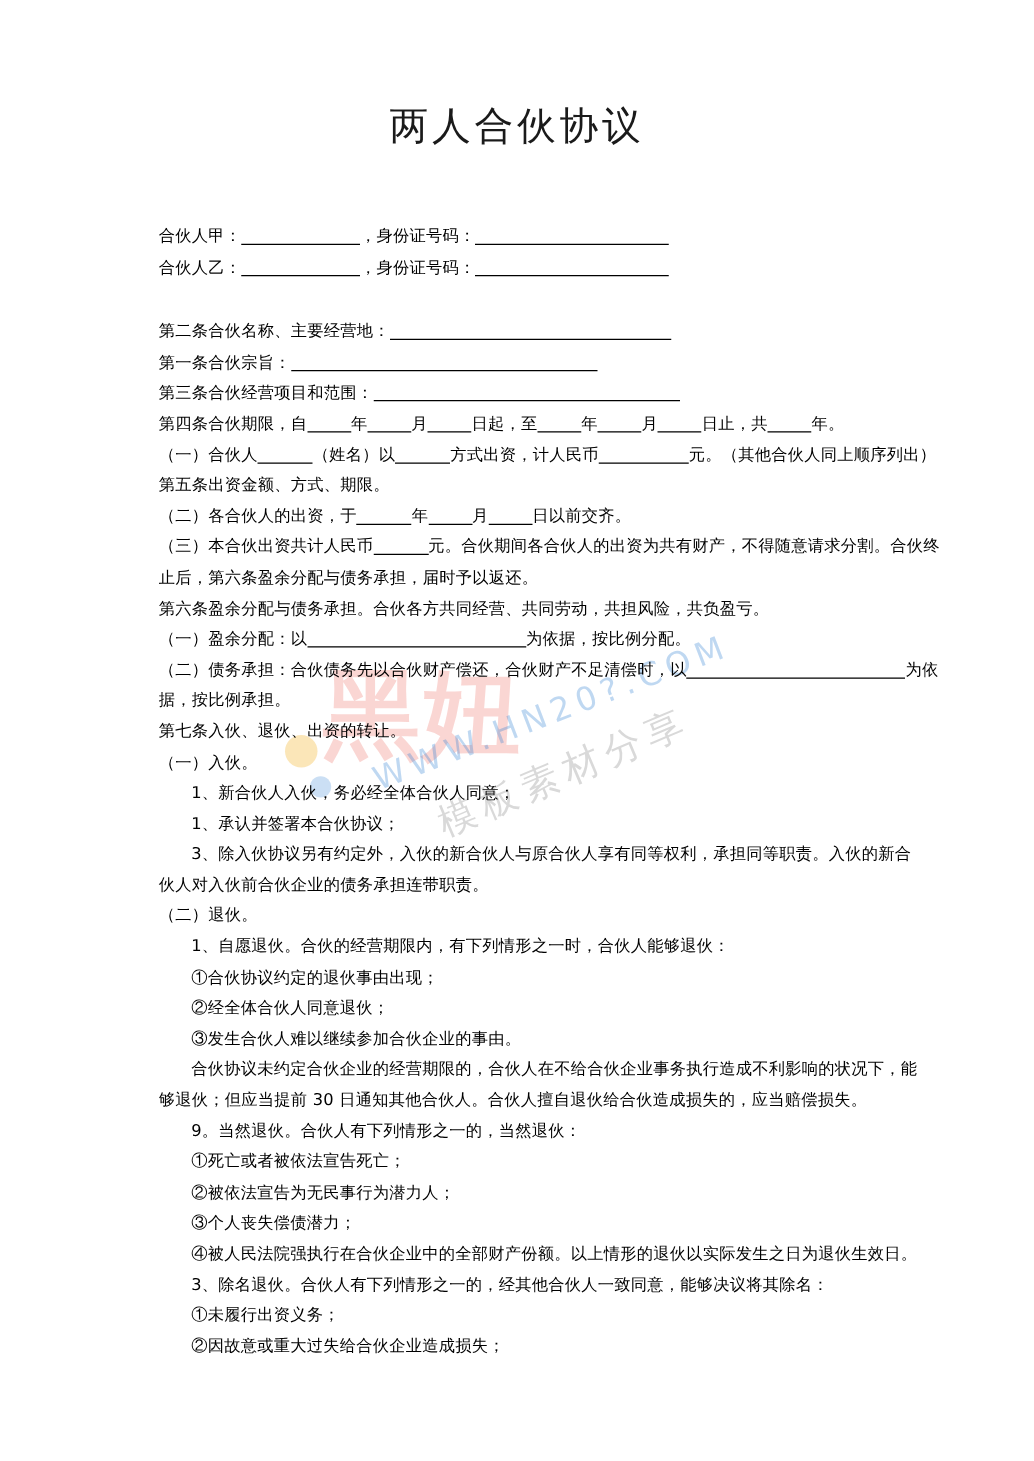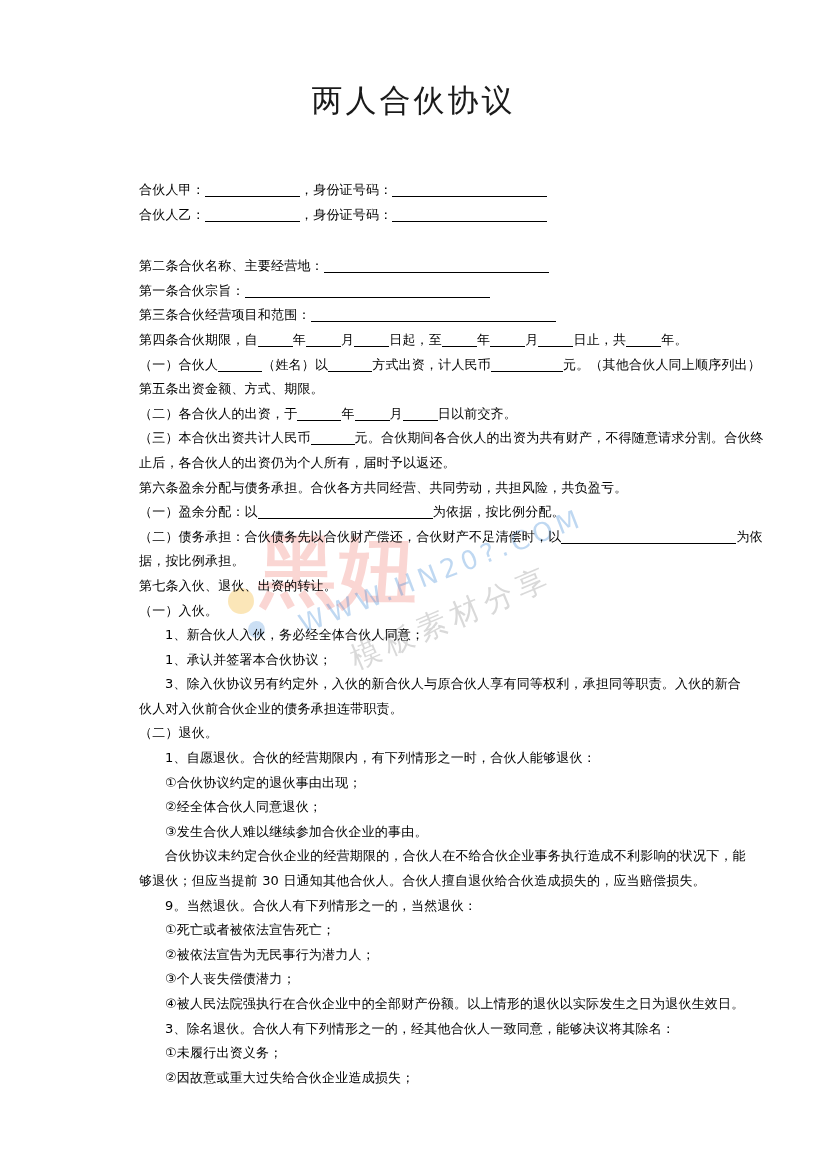--- a/index.html
+++ b/index.html
@@ -99,32 +99,31 @@
     font-size: 31px;
     letter-spacing: 3px;
     color: #1a1a1a;
     font-family: "DejaVu Sans", sans-serif;
   }
   .body-block {
     position: absolute;
     left: 127px;
     top: 178px;
     width: 580px;
-    margin-left: 12px;
   }
   .ln {
     font-size: 13px;
     line-height: 24.6px;
     color: #000000;
     white-space: nowrap;
     letter-spacing: 0.2px;
   }
   .gap-md { height: 27px; }
   .ind1 { padding-left: 26px; }
-  .ind2 { padding-left: 26px; }
+  .ind2 { padding-left: 26px; font-family: Liberation Mono, monospace; }
   .ind-text { padding-left: 26px; }
 
   
   .ul {
     display: inline-block;
     border-bottom: 1px solid #000;
     vertical-align: -3px;
     height: 13px;
   }
   .u-w35 { width: 35px; }
@@ -183,21 +182,21 @@
       <div class="ln">
         <span>（一）合伙人</span><span class="ul u-w44"></span><span>（姓名）以</span><span class="ul u-w44"></span><span>方式出资，计人民币</span><span class="ul u-w72"></span><span>元。（其他合伙人同上顺序列出）</span>
       </div>
       <div class="ln">第五条出资金额、方式、期限。</div>
       <div class="ln">
         <span>（二）各合伙人的出资，于</span><span class="ul u-w44"></span><span>年</span><span class="ul u-w35"></span><span>月</span><span class="ul u-w35"></span><span>日以前交齐。</span>
       </div>
       <div class="ln">
         <span>（三）本合伙出资共计人民币</span><span class="ul u-w44"></span><span>元。合伙期间各合伙人的出资为共有财产，不得随意请求分割。合伙终</span>
       </div>
-      <div class="ln">止后，各合伙人的出资仍为个人所有，届时予以返还。</div>
+      <div class="ln">止后，第六条盈余分配与债务承担，届时予以返还。</div>
 
       <div class="ln">第六条盈余分配与债务承担。合伙各方共同经营、共同劳动，共担风险，共负盈亏。</div>
       <div class="ln">
         <span>（一）盈余分配：以</span><span class="ul u-w175"></span><span>为依据，按比例分配。</span>
       </div>
       <div class="ln">
         <span>（二）债务承担：合伙债务先以合伙财产偿还，合伙财产不足清偿时，以</span><span class="ul u-w175"></span><span>为依</span>
       </div>
       <div class="ln">据，按比例承担。</div>
 

